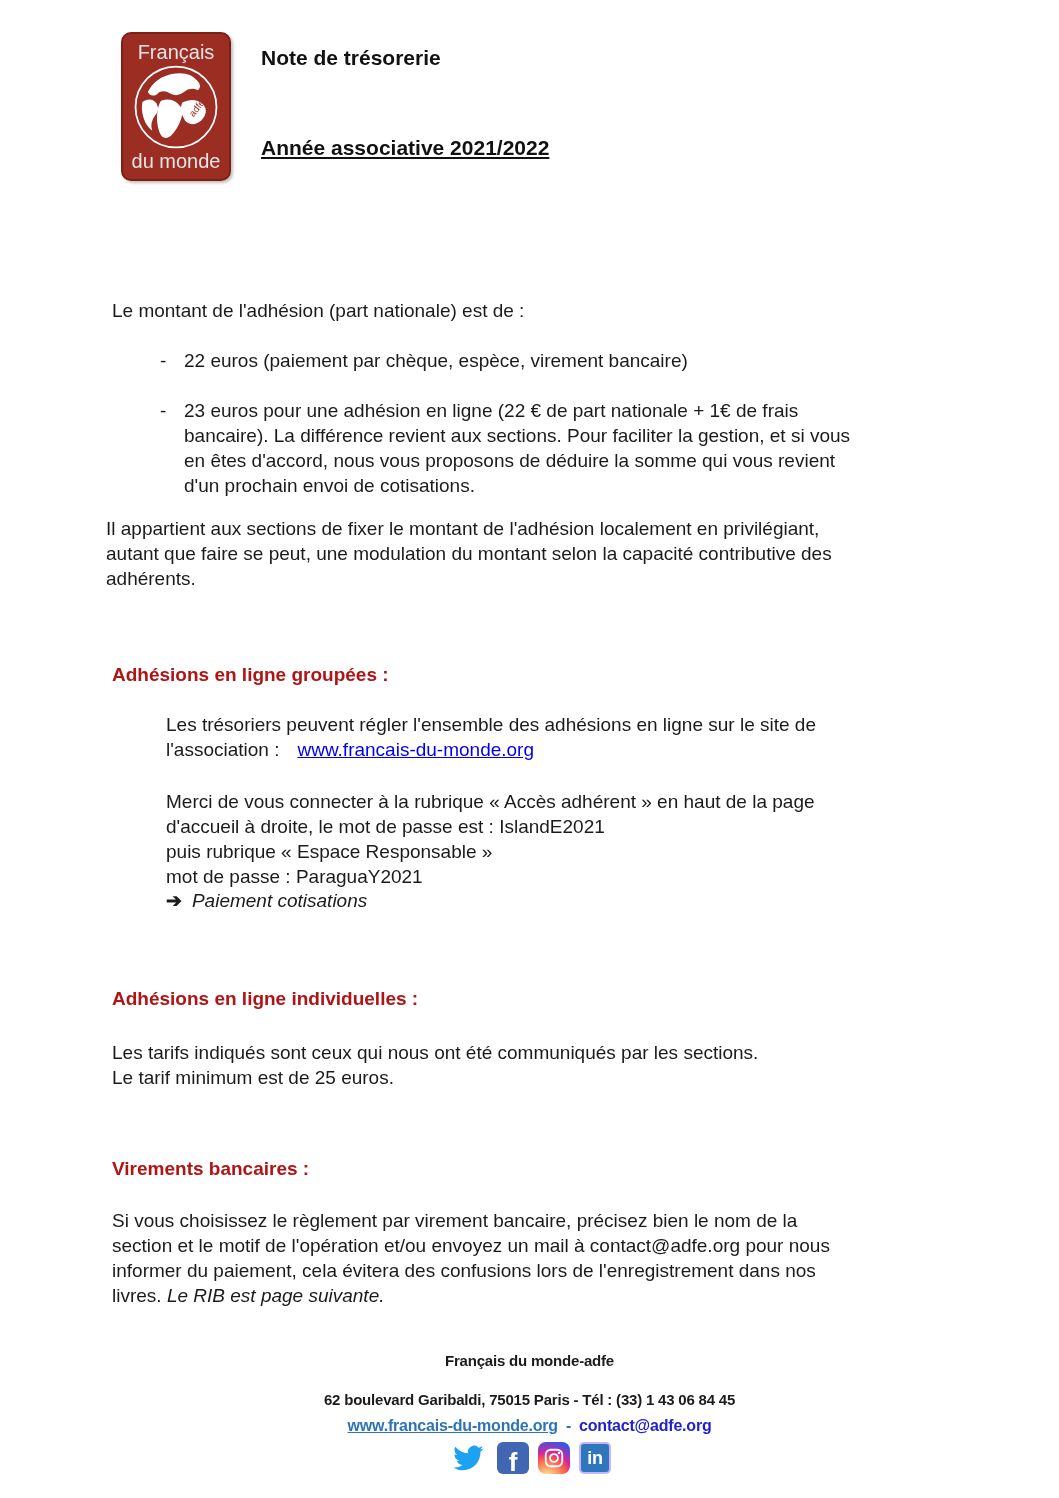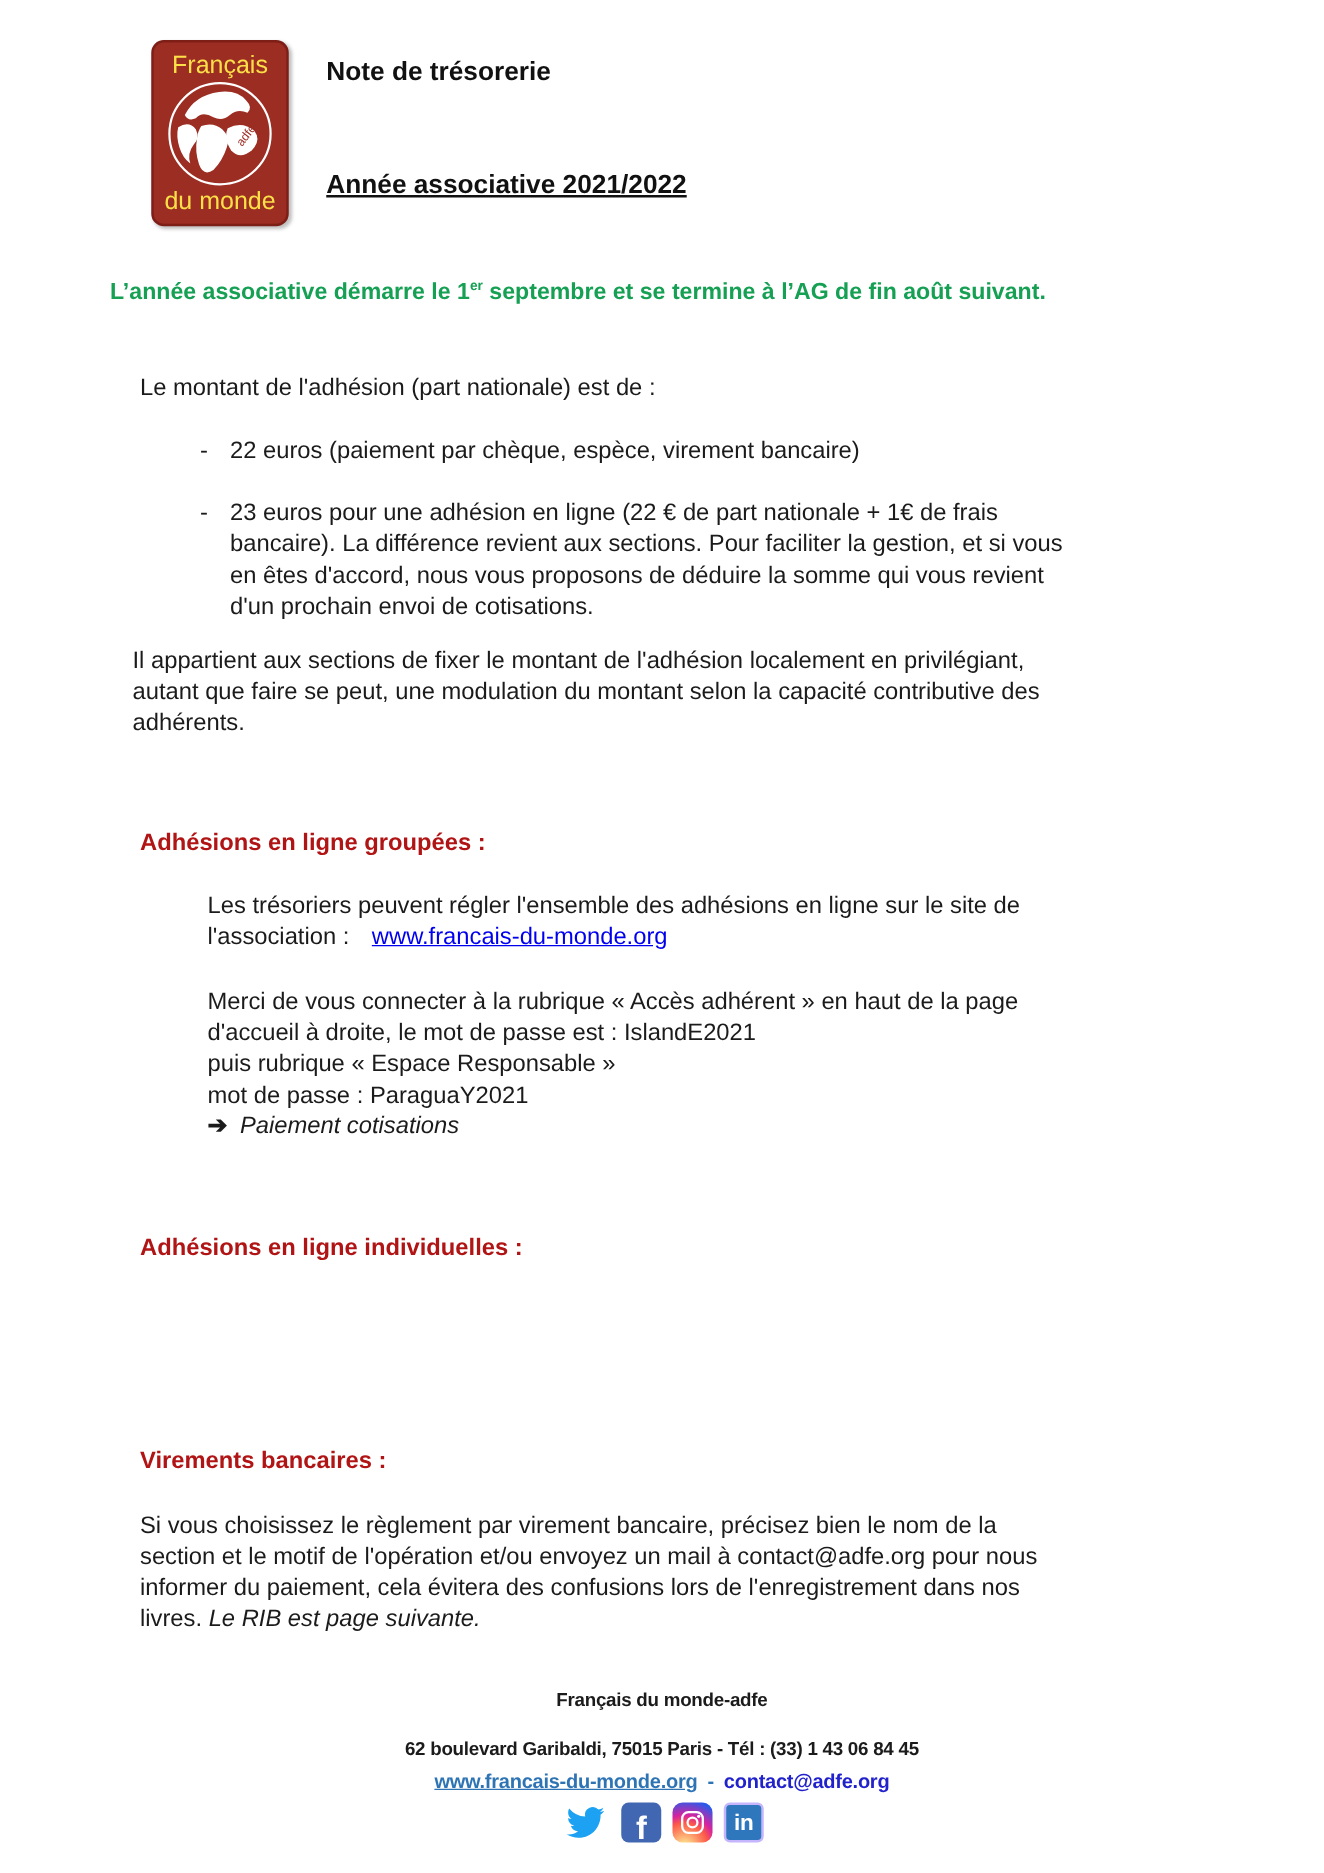--- a/index.html
+++ b/index.html
@@ -23,21 +23,21 @@
   }
   .pre{white-space:pre-line;}
 
   
   .logo{
     position:absolute;left:121px;top:32px;width:110px;height:149px;
     background:var(--logo_red);border:2px solid var(--logo_border);border-radius:10px;
     display:flex;flex-direction:column;align-items:center;justify-content:space-between;
     padding:8px 3px;box-shadow:2px 2px 3px rgba(0,0,0,0.25);
   }
-  .logo-word{color:#fde047;font-size:20px;line-height:20px;white-space:nowrap;}
+  .logo-word{color:#e5e5e5;font-size:20px;line-height:20px;white-space:nowrap;}
   .globe{width:88px;height:88px;margin:-7px 0;}
   .globe .land{fill:#fff;}
   .globe .ring{fill:none;stroke:#fff;stroke-width:2;}
   .globe-adfe{fill:var(--logo_red);font-size:11px;font-family:"Liberation Sans",sans-serif;}
 
   
   .doc-title,.doc-subtitle{
     position:absolute;left:261px;margin:0;font-size:21px;font-weight:bold;color:#111;
   }
   .doc-title{top:46px;}
@@ -109,21 +109,20 @@
       <path class="land" d="M33 43 Q44 39 52 46 Q60 53 56 63 Q52 75 44 83 Q35 89 31 78 Q27 66 29 55 Q30 47 33 43 Z"></path>
       <path class="land" d="M57 45 Q70 38 81 47 Q88 56 79 65 Q68 74 60 65 Q53 54 57 45 Z"></path>
       <text class="globe-adfe" x="66" y="62" transform="rotate(-52 68 58)">adfe</text>
     </svg>
     <div class="logo-word">du monde</div>
   </div>
 
   <h1 class="doc-title">Note de trésorerie</h1>
   <h2 class="doc-subtitle">Année associative 2021/2022</h2>
 
-  <p class="banner"><span>L’année associative démarre le 1</span><sup>er</sup><span> septembre et se termine à l’AG de fin août suivant.</span></p>
 
   <p class="body lead">Le montant de l'adhésion (part nationale) est de :</p>
 
   <div class="body bullet bullet1">
     <span class="dash">-</span>
     <span class="pre">22 euros (paiement par chèque, espèce, virement bancaire)</span>
   </div>
   <div class="body bullet bullet2">
     <span class="dash">-</span>
     <span class="pre">23 euros pour une adhésion en ligne (22 € de part nationale + 1€ de frais
@@ -145,20 +144,22 @@
 d'accueil à droite, le mot de passe est : IslandE2021
 puis rubrique « Espace Responsable »
 mot de passe : ParaguaY2021</p>
 
   <div class="body p-arrow">
     <span class="arr">➔</span>
     <span class="it">Paiement cotisations</span>
   </div>
 
   <h3 class="sec-h h-indiv">Adhésions en ligne individuelles :</h3>
+  <p class="body p-tarifs pre">Les tarifs indiqués sont ceux qui nous ont été communiqués par les sections.
+Le tarif minimum est de 25 euros.</p>
 
   <h3 class="sec-h h-vire">Virements bancaires :</h3>
   <p class="body p-sivous"><span class="pre">Si vous choisissez le règlement par virement bancaire, précisez bien le nom de la
 section et le motif de l'opération et/ou envoyez un mail à contact@adfe.org pour nous
 informer du paiement, cela évitera des confusions lors de l'enregistrement dans nos
 livres. </span><span class="italic">Le RIB est page suivante.</span></p>
 
   <div class="footer">
     <div class="f-org">Français du monde-adfe</div>
     <div class="f-addr">62 boulevard Garibaldi, 75015 Paris - Tél : (33) 1 43 06 84 45</div>

